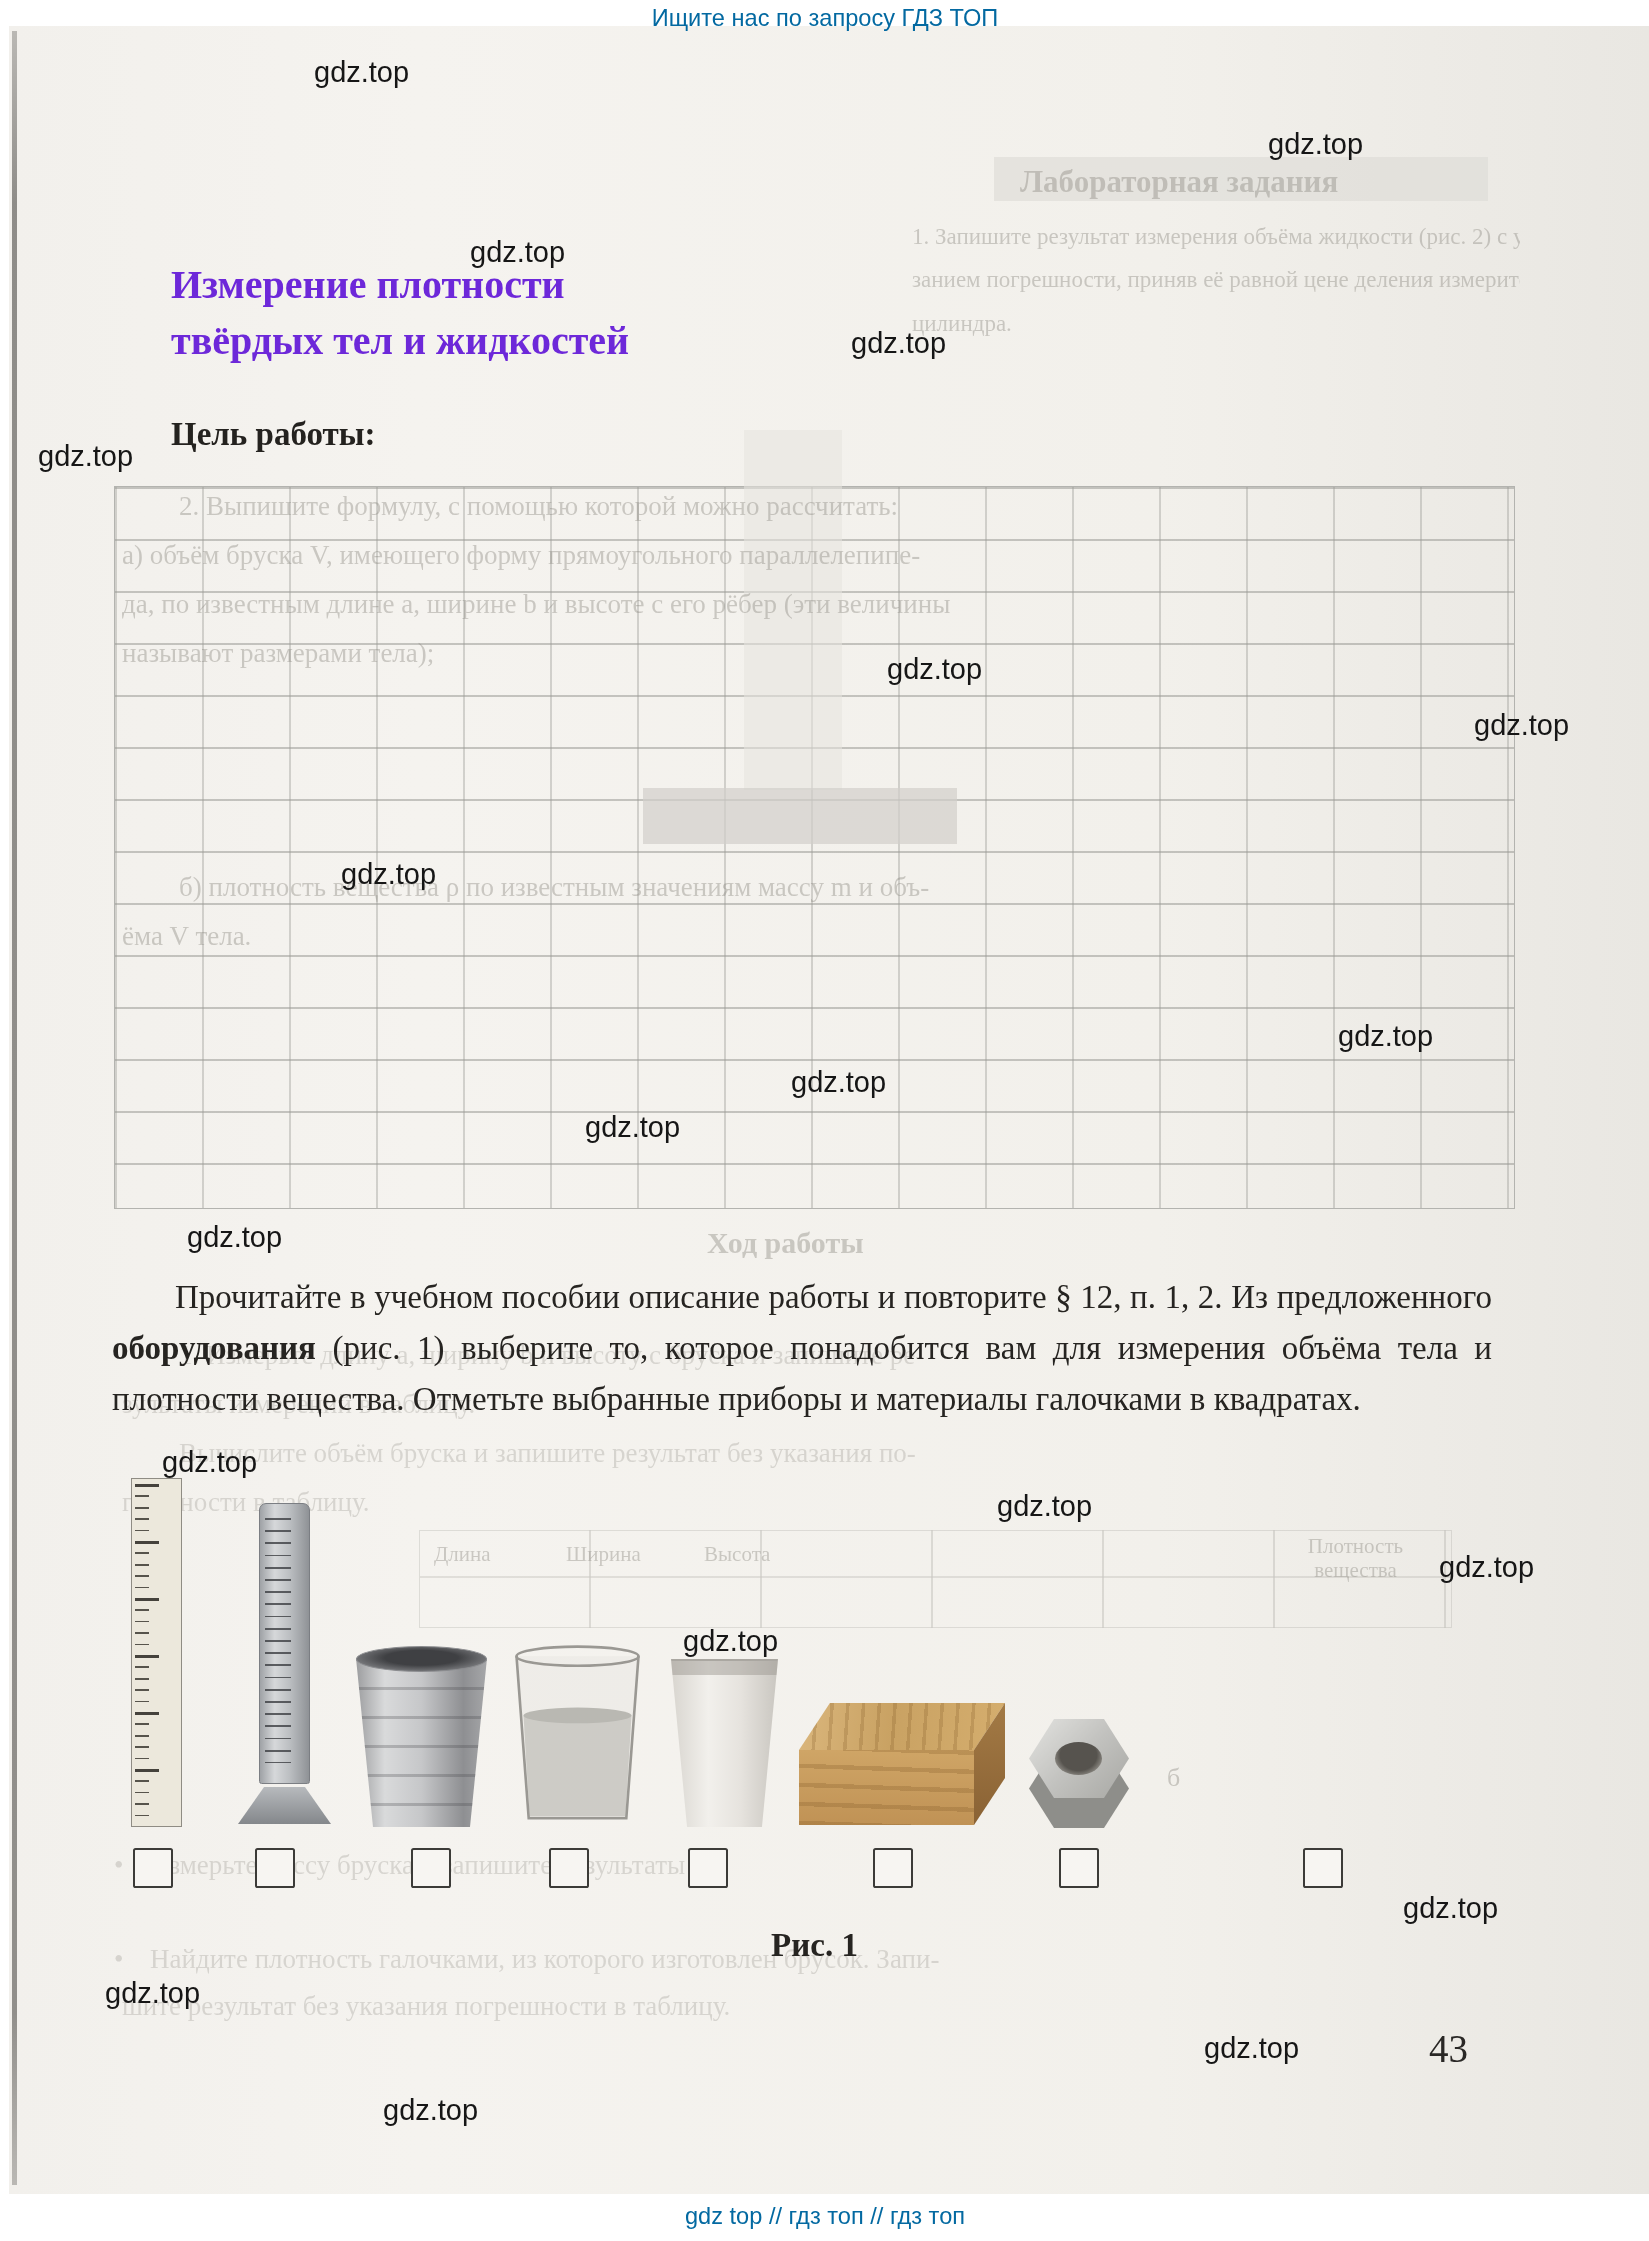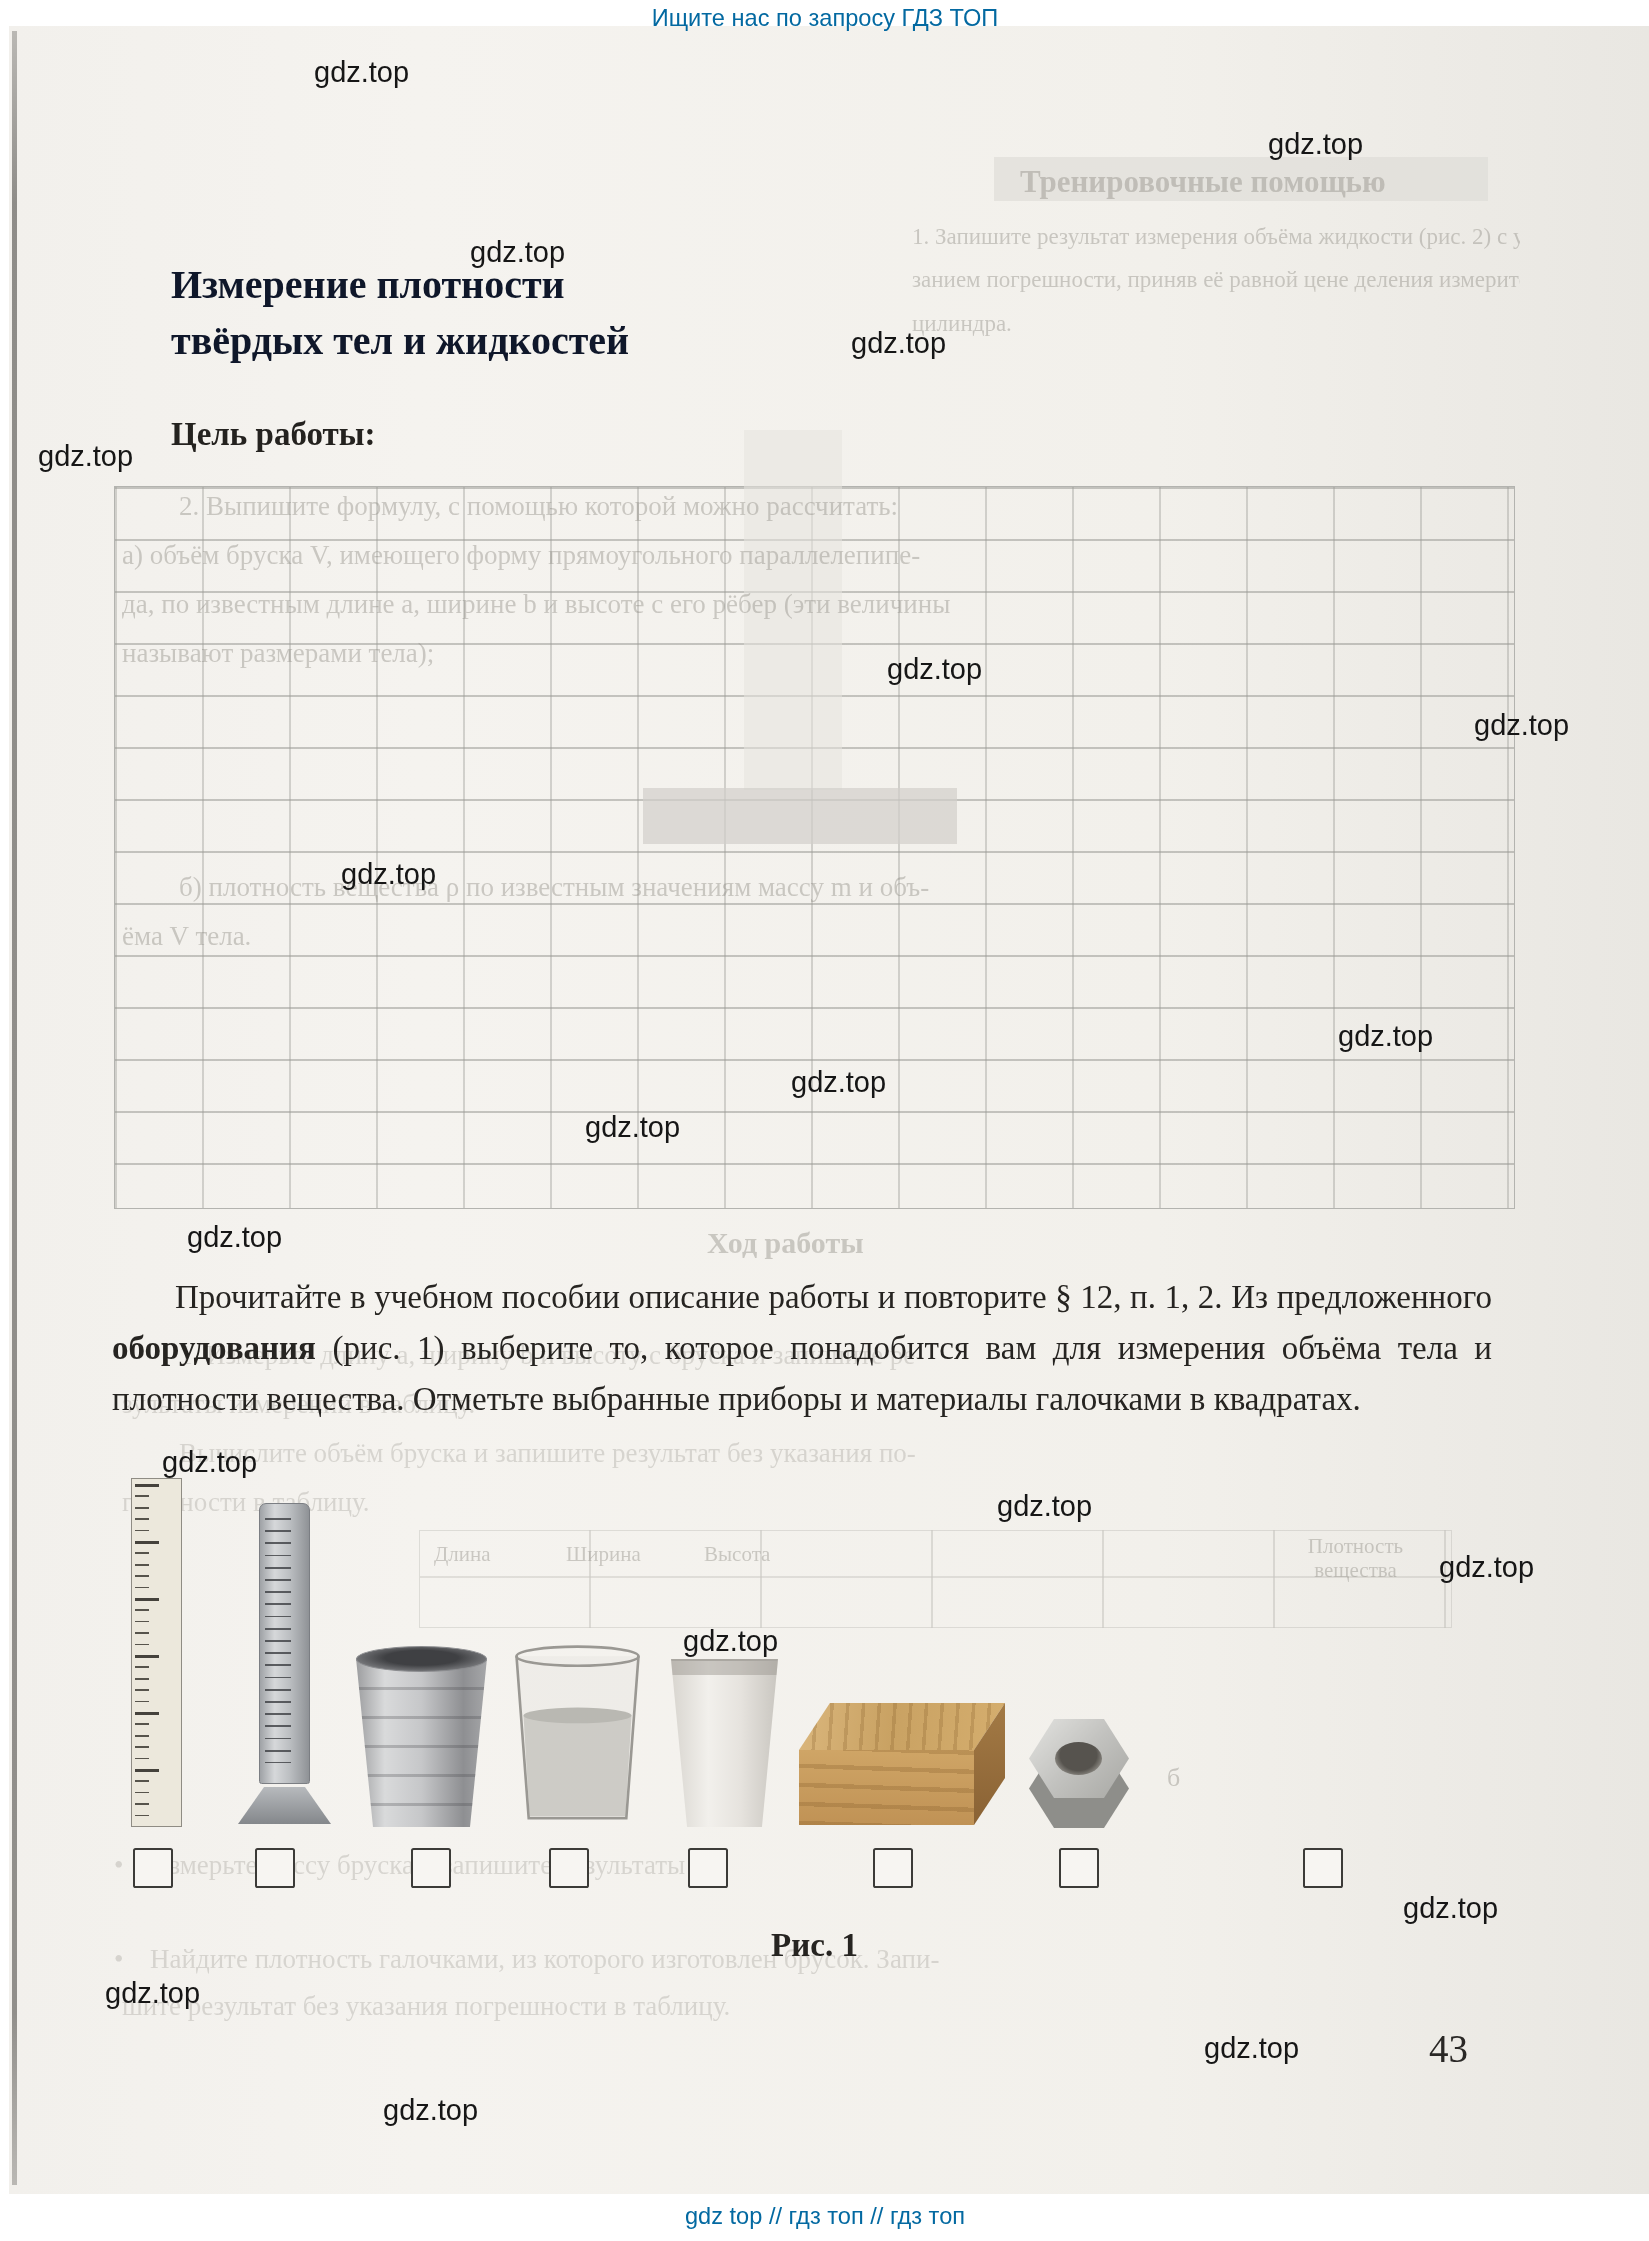--- a/index.html
+++ b/index.html
@@ -23,21 +23,21 @@
   #w1{left:314px;top:56px;}   #w2{left:1268px;top:128px;} #w3{left:470px;top:236px;}
   #w4{left:851px;top:327px;}  #w5{left:38px;top:440px;}   #w6{left:887px;top:653px;}
   #w7{left:1474px;top:709px;} #w8{left:341px;top:858px;}  #w9{left:1338px;top:1020px;}
   #w10{left:791px;top:1066px;}#w11{left:585px;top:1111px;}#w12{left:187px;top:1221px;}
   #w13{left:162px;top:1446px;}#w14{left:997px;top:1490px;}#w15{left:1439px;top:1551px;}
   #w16{left:683px;top:1625px;}#w17{left:1403px;top:1892px;}#w18{left:105px;top:1977px;}
   #w19{left:1204px;top:2032px;}#w20{left:383px;top:2094px;}
 
   
   #title{left:112px;top:157px;font-size:43px;font-weight:bold;letter-spacing:0.9px;color:#24221f;z-index:5;}
-  #subtitle{left:171px;top:257px;font-size:40px;font-weight:bold;line-height:56px;white-space:pre-line;color:#0f172a;z-index:5;}
+  #subtitle{left:171px;top:257px;font-size:40px;font-weight:bold;line-height:56px;white-space:pre-line;color:#6d28d9;z-index:5;}
   #goal{left:171px;top:416px;font-size:33px;font-weight:bold;color:#24221f;z-index:5;}
 
   
   #grid{left:114px;top:486px;width:1401px;height:723px;border:1.7px solid #b3b3af;box-sizing:border-box;z-index:1;
     background-image:
       repeating-linear-gradient(to bottom, rgba(155,155,150,.55) 0 1.7px, transparent 1.7px 52px),
       repeating-linear-gradient(to right,  rgba(155,155,150,.40) 0 1.7px, transparent 1.7px 87px);}
 
   
   .bt{font-family:"Liberation Serif",serif;font-size:27px;color:#85827a;opacity:.38;white-space:nowrap;z-index:2;}
@@ -171,21 +171,21 @@
   <div id="w19" class="abs wm">gdz.top</div>
   <div id="w20" class="abs wm">gdz.top</div>
 
   <div id="subtitle" class="abs">Измерение плотности
 твёрдых тел и жидкостей</div>
   <div id="goal" class="abs">Цель работы:</div>
 
   <div id="grid" class="abs"></div>
 
   <div id="bt-band" class="abs"></div>
-  <div id="bt-head" class="abs bt bt-b">Тренировочные помощью</div>
+  <div id="bt-head" class="abs bt bt-b">Лабораторная задания</div>
   <div id="bt-strip" class="abs"></div>
   <div id="bt-photo" class="abs"></div>
   <div id="b0" class="abs bt bt-sm">1. Запишите результат измерения объёма жидкости (рис. 2) с ука-</div>
   <div id="b1" class="abs bt bt-sm">занием погрешности, приняв её равной цене деления измерительного</div>
   <div id="b2" class="abs bt bt-sm">цилиндра.</div>
   <div id="b3" class="abs bt">2. Выпишите формулу, с помощью которой можно рассчитать:</div>
   <div id="b4" class="abs bt">а) объём бруска V, имеющего форму прямоугольного параллелепипе-</div>
   <div id="b5" class="abs bt">да, по известным длине a, ширине b и высоте c его рёбер (эти величины</div>
   <div id="b6" class="abs bt">называют размерами тела);</div>
   <div id="b7" class="abs bt">б) плотность вещества ρ по известным значениям массу m и объ-</div>

